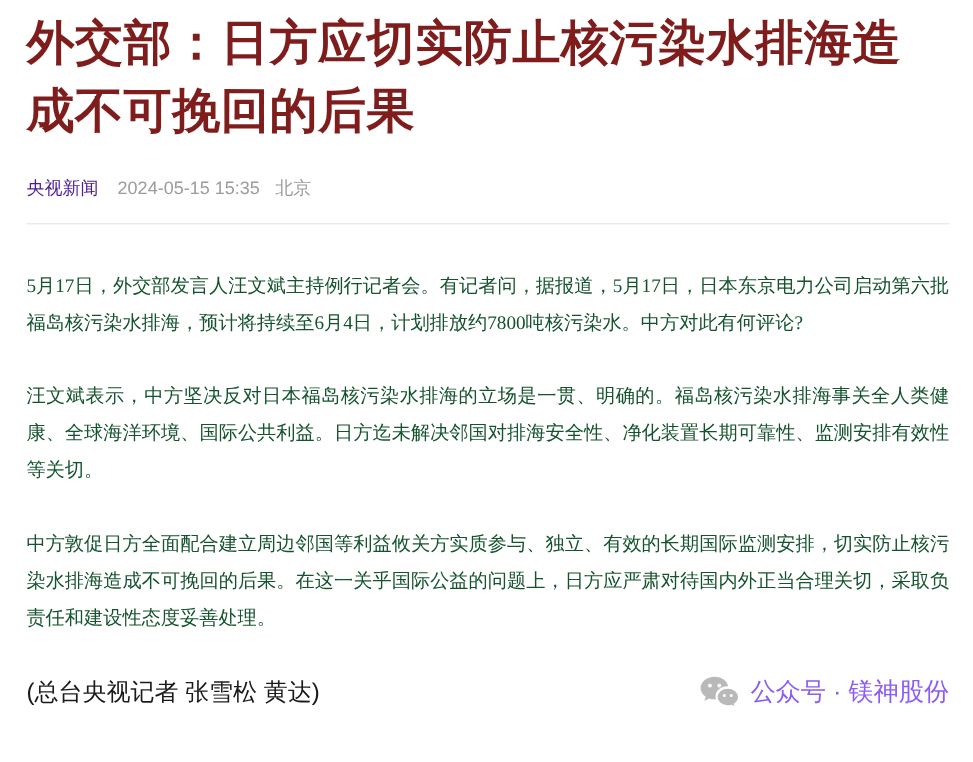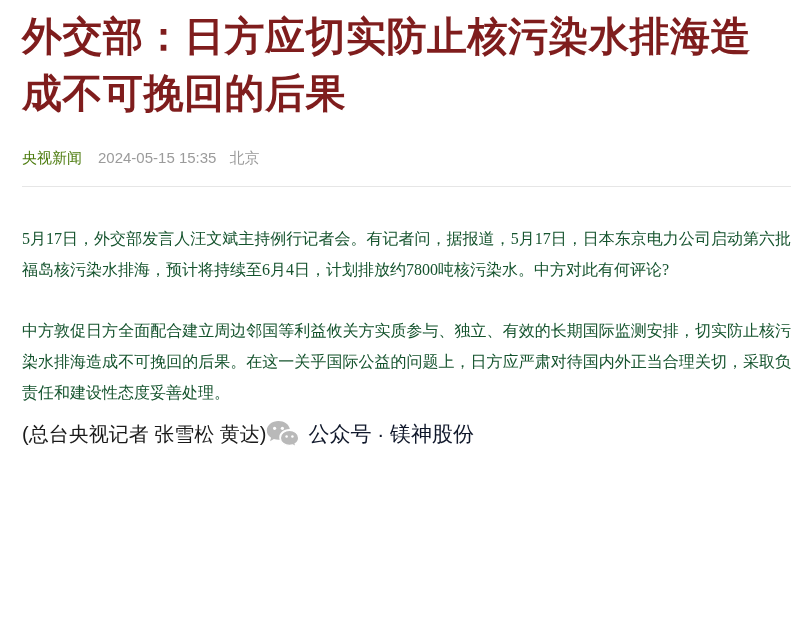--- a/index.html
+++ b/index.html
@@ -25,21 +25,21 @@
     letter-spacing: 0.5px;
   }
   .byline {
     margin-top: 27px;
     font-size: 15px;
     line-height: 18px;
     display: flex;
     align-items: baseline;
   }
   .byline .source {
-    color: #4d7c0f;
+    color: #4c1d95;
     margin-right: 16px;
     cursor: pointer;
   }
   .byline .meta {
     color: #9b9b9b;
   }
   .byline .meta + .meta {
     margin-left: 13px;
   }
   .divider {
@@ -52,34 +52,35 @@
     line-height: 31px;
     color: #14532d;
     text-align: justify;
     margin: 30px 0 0 0;
     font-family: Liberation Serif, serif;
   }
   .body p.first {
     margin-top: 36px;
   }
   .footer {
-    margin-top: 12px;
+    margin-top: 32px;
     display: flex;
+    justify-content: space-between;
     align-items: center;
   }
   .author {
     font-size: 20px;
     line-height: 28px;
     color: #1a1a1a;
     margin: 0;
   }
   .watermark {
     display: flex;
     align-items: center;
-    color: #0f172a;
+    color: #8b5cf6;
     font-size: 21px;
     line-height: 28px;
   }
   .watermark .wicon {
     display: inline-flex;
     margin-right: 9px;
   }
 </style>
 </head>
 <body>
@@ -91,20 +92,21 @@
   <div class="byline">
     <span class="source">央视新闻</span>
     <span class="meta">2024-05-15 15:35</span>
     <span class="meta">北京</span>
   </div>
 
   <hr class="divider">
 
   <div class="body">
     <p class="first">5月17日，外交部发言人汪文斌主持例行记者会。有记者问，据报道，5月17日，日本东京电力公司启动第六批福岛核污染水排海，预计将持续至6月4日，计划排放约7800吨核污染水。中方对此有何评论?</p>
+    <p>汪文斌表示，中方坚决反对日本福岛核污染水排海的立场是一贯、明确的。福岛核污染水排海事关全人类健康、全球海洋环境、国际公共利益。日方迄未解决邻国对排海安全性、净化装置长期可靠性、监测安排有效性等关切。</p>
     <p>中方敦促日方全面配合建立周边邻国等利益攸关方实质参与、独立、有效的长期国际监测安排，切实防止核污染水排海造成不可挽回的后果。在这一关乎国际公益的问题上，日方应严肃对待国内外正当合理关切，采取负责任和建设性态度妥善处理。</p>
   </div>
 
   <div class="footer">
     <p class="author">(总台央视记者 张雪松 黄达)</p>
 
     <div class="watermark">
       <span class="wicon">
         <svg width="33" height="28" viewBox="0 0 33 28" aria-hidden="true">
           <g fill="#b9b9b9">

